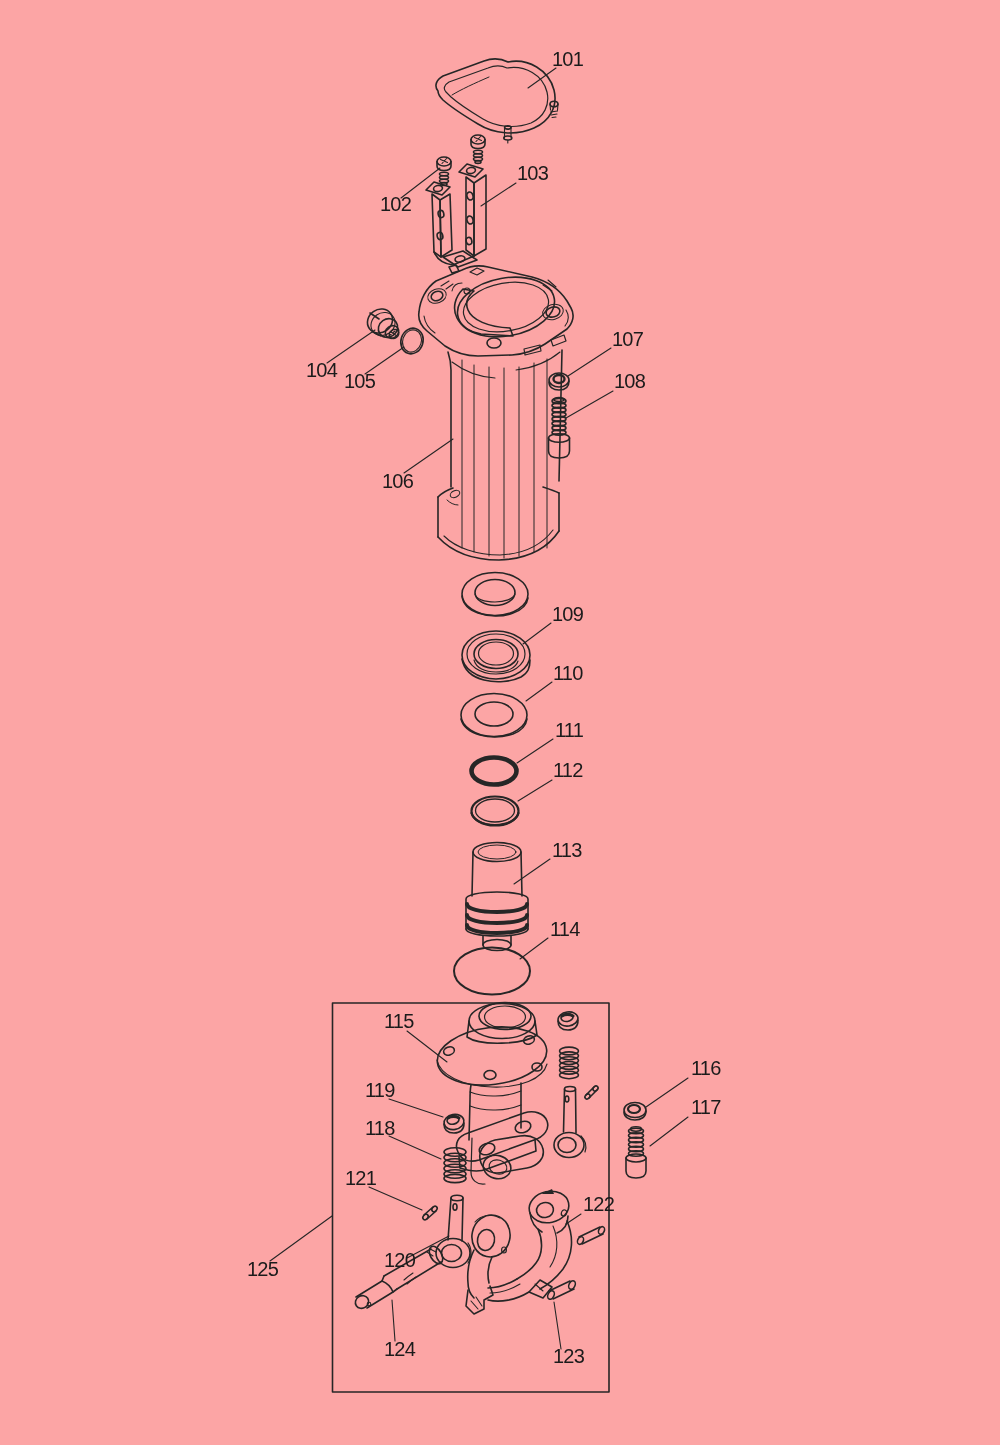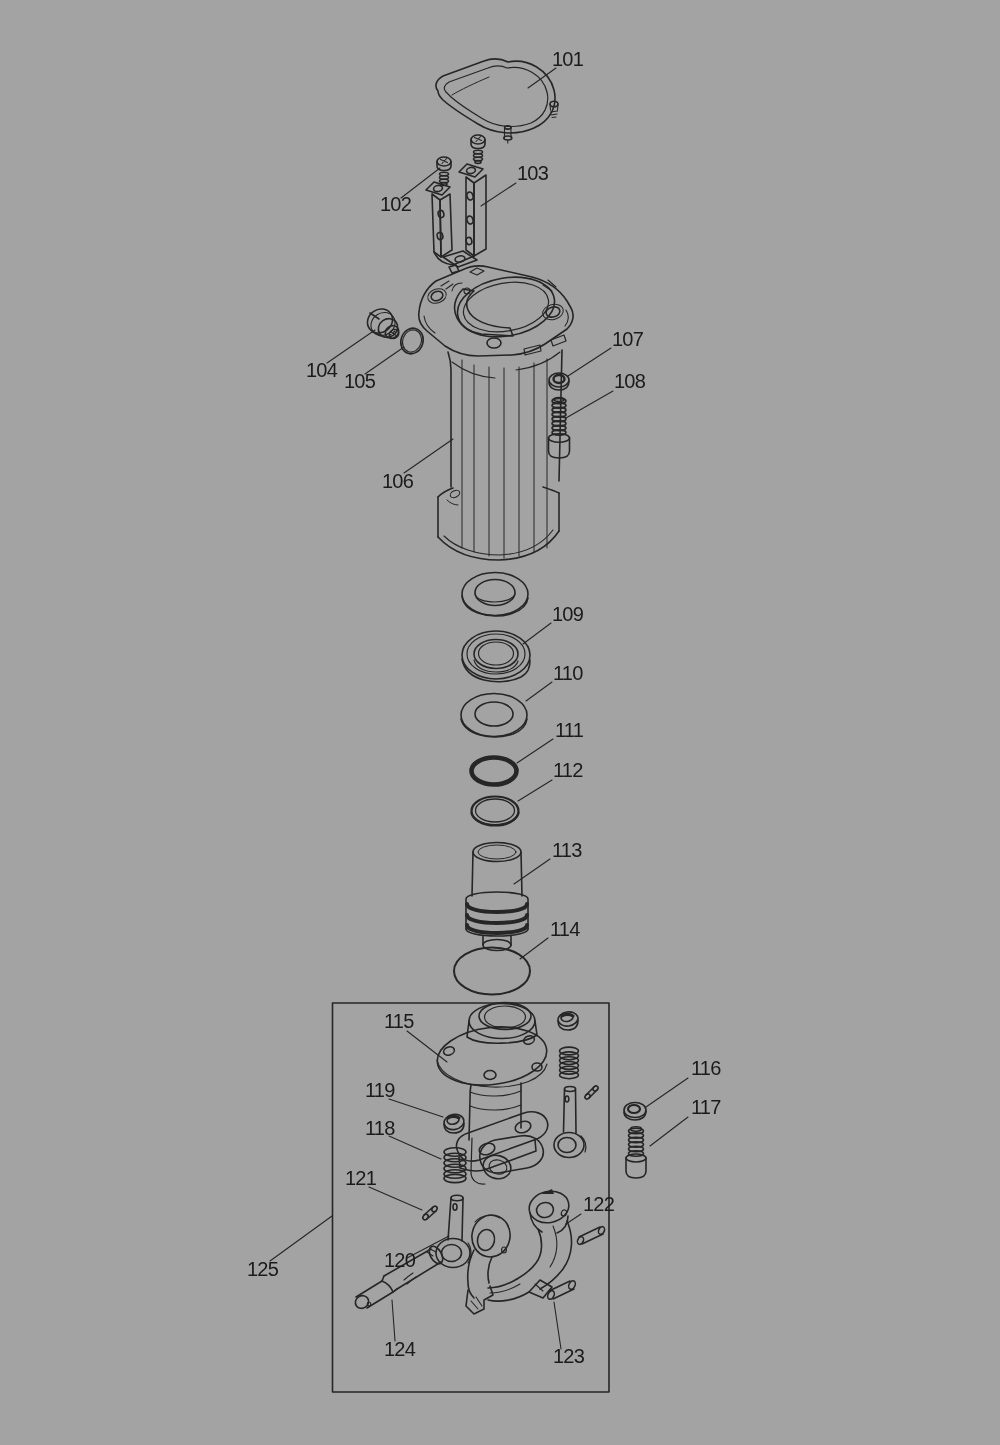--- a/index.html
+++ b/index.html
@@ -1,16 +1,16 @@
 <!DOCTYPE html>
 <html><head>
 <meta charset="utf-8">
 <style>
   html,body{margin:0;padding:0;background:#ffffff;}
-  .page{position:relative;width:1000px;height:1445px;background:#a3a3a3;overflow:hidden;}
+  .page{position:relative;width:1000px;height:1445px;background:#fca5a5;overflow:hidden;}
   svg{position:absolute;left:0;top:0;}
   .label{font-family:"Liberation Sans",sans-serif;font-size:20px;letter-spacing:-0.8px;fill:#1b1b1b;stroke:none;}
 </style>
 </head>
 <body>
 
 <div class="page">
 <svg width="1000" height="1445" viewBox="0 0 1000 1445">
 
 <g fill="none" stroke="#262626" stroke-width="1.6" stroke-linecap="round" stroke-linejoin="round">

